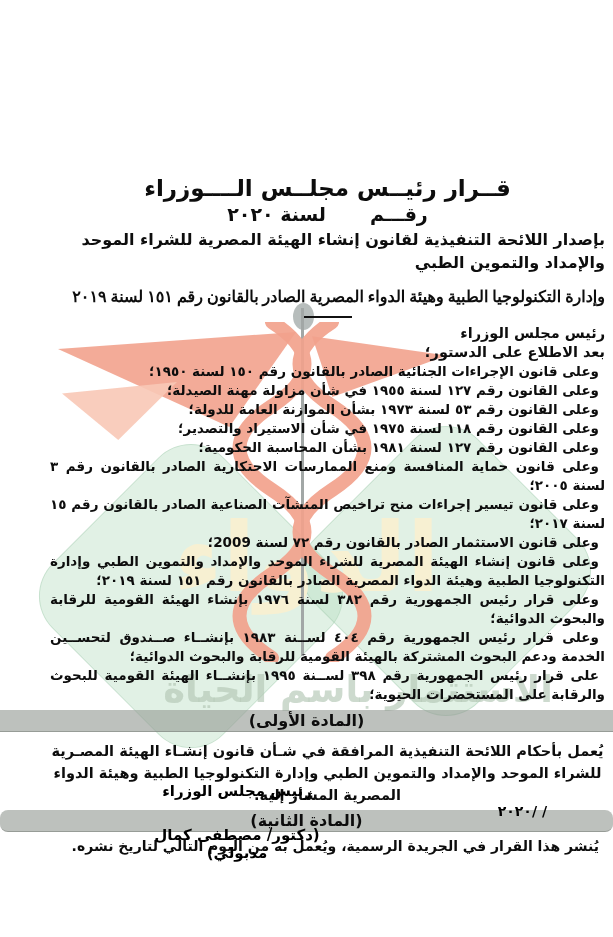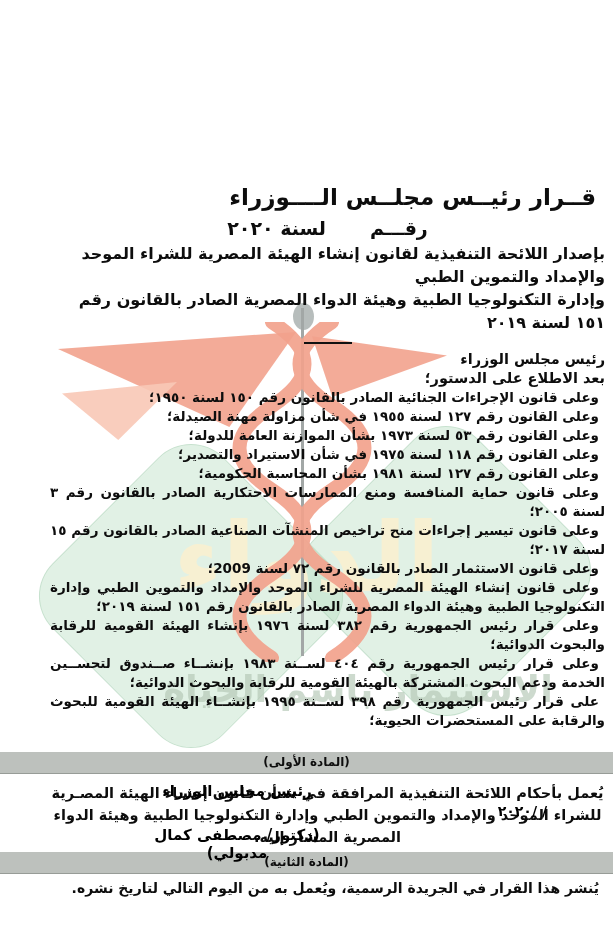--- a/index.html
+++ b/index.html
@@ -23,34 +23,34 @@
   .w1{left:58px;top:332px;width:238px;height:95px;background:#f2a28d;
       clip-path:polygon(0% 18%,100% 0%,72% 100%);}
   .w2{left:62px;top:382px;width:125px;height:58px;background:#f8c8b6;
       clip-path:polygon(0% 20%,92% 0%,45% 100%);}
   .w3{left:312px;top:333px;width:135px;height:64px;background:#f2a28d;
       clip-path:polygon(0% 5%,100% 35%,15% 100%);}
   .snakes{position:absolute;left:222px;top:322px;z-index:4;opacity:0.92;}
 
   
   .content{position:relative;z-index:5;padding:176px 8px 0 50px;color:#0d0d0d;}
-  .t1{font-weight:bold;font-size:23px;line-height:24px;margin:9px;}
+  .t1{text-align:center;font-weight:bold;font-size:23px;line-height:24px;margin:0;}
   .t2{text-align:center;font-weight:bold;font-size:19px;line-height:20px;margin:4px 0 0 0;}
   .t2 .gap{display:inline-block;width:44px;}
   .subtitle{text-align:right;font-weight:bold;font-size:16px;line-height:23px;margin:4px 0 0 0;}
   .divider{width:48px;height:2px;background:#111;margin:8px auto 0 auto;}
   .issuer,.afterreview{font-weight:bold;font-size:14.5px;line-height:19px;margin:0;text-align:right;}
   .issuer{margin-top:6px;}
   .citation{font-weight:bold;font-size:13.5px;line-height:19px;margin:0;
             text-align:justify;text-indent:6px;}
   .decide{text-align:center;font-weight:bold;font-size:16px;line-height:16px;margin:4px 0 0 0;}
-  .band{height:21px;line-height:21px;margin:22px -8px 0 -50px;text-align:center;
-        font-weight:bold;font-size:12px;background:rgba(148,155,148,0.62);
+  .band{height:21px;line-height:21px;margin:6px -8px 0 -50px;text-align:center;
+        font-weight:bold;font-size:16px;background:rgba(148,155,148,0.62);
         border-bottom:1px solid rgba(120,126,120,0.55);}
-  .band.second{margin-top:4px;}
+  .band.second{margin-top:4px;border-radius:8px;}
   .art1{font-weight:bold;font-size:14.5px;line-height:22px;margin:8px 0 0 0;text-align:center;}
   .publish{font-weight:bold;font-size:14px;line-height:19px;margin:5px 0 0 0;
            text-align:right;text-indent:6px;}
 
   .sig-block{position:absolute;left:148px;top:782px;width:178px;text-align:center;z-index:5;}
   .sig-title{font-weight:bold;font-size:15px;margin:0;}
   .sig-name{font-weight:bold;font-size:15px;margin:26px 0 0 0;}
   .sig-date{position:absolute;right:66px;top:803px;font-weight:bold;font-size:14px;
             direction:ltr;z-index:5;}
 </style>
@@ -72,21 +72,21 @@
     <svg class="snakes" width="160" height="340" viewBox="0 0 160 340">
       <path d="M50,0 Q115,42 50,84 Q-15,126 50,168 Q115,210 50,252 Q-15,294 50,336" fill="none" stroke="#f2a28d" stroke-width="14" stroke-linecap="round"></path>
       <path d="M110,0 Q45,42 110,84 Q175,126 110,168 Q45,210 110,252 Q175,294 110,336" fill="none" stroke="#f2a28d" stroke-width="14" stroke-linecap="round"></path>
     </svg>
   </div>
 
   <div class="content">
     <p class="t1">قــرار رئيــس مجلــس الــــوزراء</p>
     <p class="t2"><span>رقـــم</span><span class="gap"></span><span>لسنة ٢٠٢٠</span></p>
     <p class="subtitle">بإصدار اللائحة التنفيذية لقانون إنشاء الهيئة المصرية للشراء الموحد والإمداد والتموين الطبي</p>
-    <p class="subtitle" style="margin-top:0;">وإدارة التكنولوجيا الطبية وهيئة الدواء المصرية الصادر بالقانون رقم ١٥١ لسنة ٢٠١٩</p>
+    <p class="subtitle" style="margin-top:11px;font-family:Liberation Serif, serif;">وإدارة التكنولوجيا الطبية وهيئة الدواء المصرية الصادر بالقانون رقم ١٥١ لسنة ٢٠١٩</p>
     <div class="divider"></div>
 
     <p class="issuer">رئيس مجلس الوزراء</p>
     <p class="afterreview">بعد الاطلاع على الدستور؛</p>
 
     <p class="citation">وعلى قانون الإجراءات الجنائية الصادر بالقانون رقم ١٥٠ لسنة ١٩٥٠؛</p>
     <p class="citation">وعلى القانون رقم ١٢٧ لسنة ١٩٥٥ في شأن مزاولة مهنة الصيدلة؛</p>
     <p class="citation">وعلى القانون رقم ٥٣ لسنة ١٩٧٣ بشأن الموازنة العامة للدولة؛</p>
     <p class="citation">وعلى القانون رقم ١١٨ لسنة ١٩٧٥ في شأن الاستيراد والتصدير؛</p>
     <p class="citation">وعلى القانون رقم ١٢٧ لسنة ١٩٨١ بشأن المحاسبة الحكومية؛</p>

